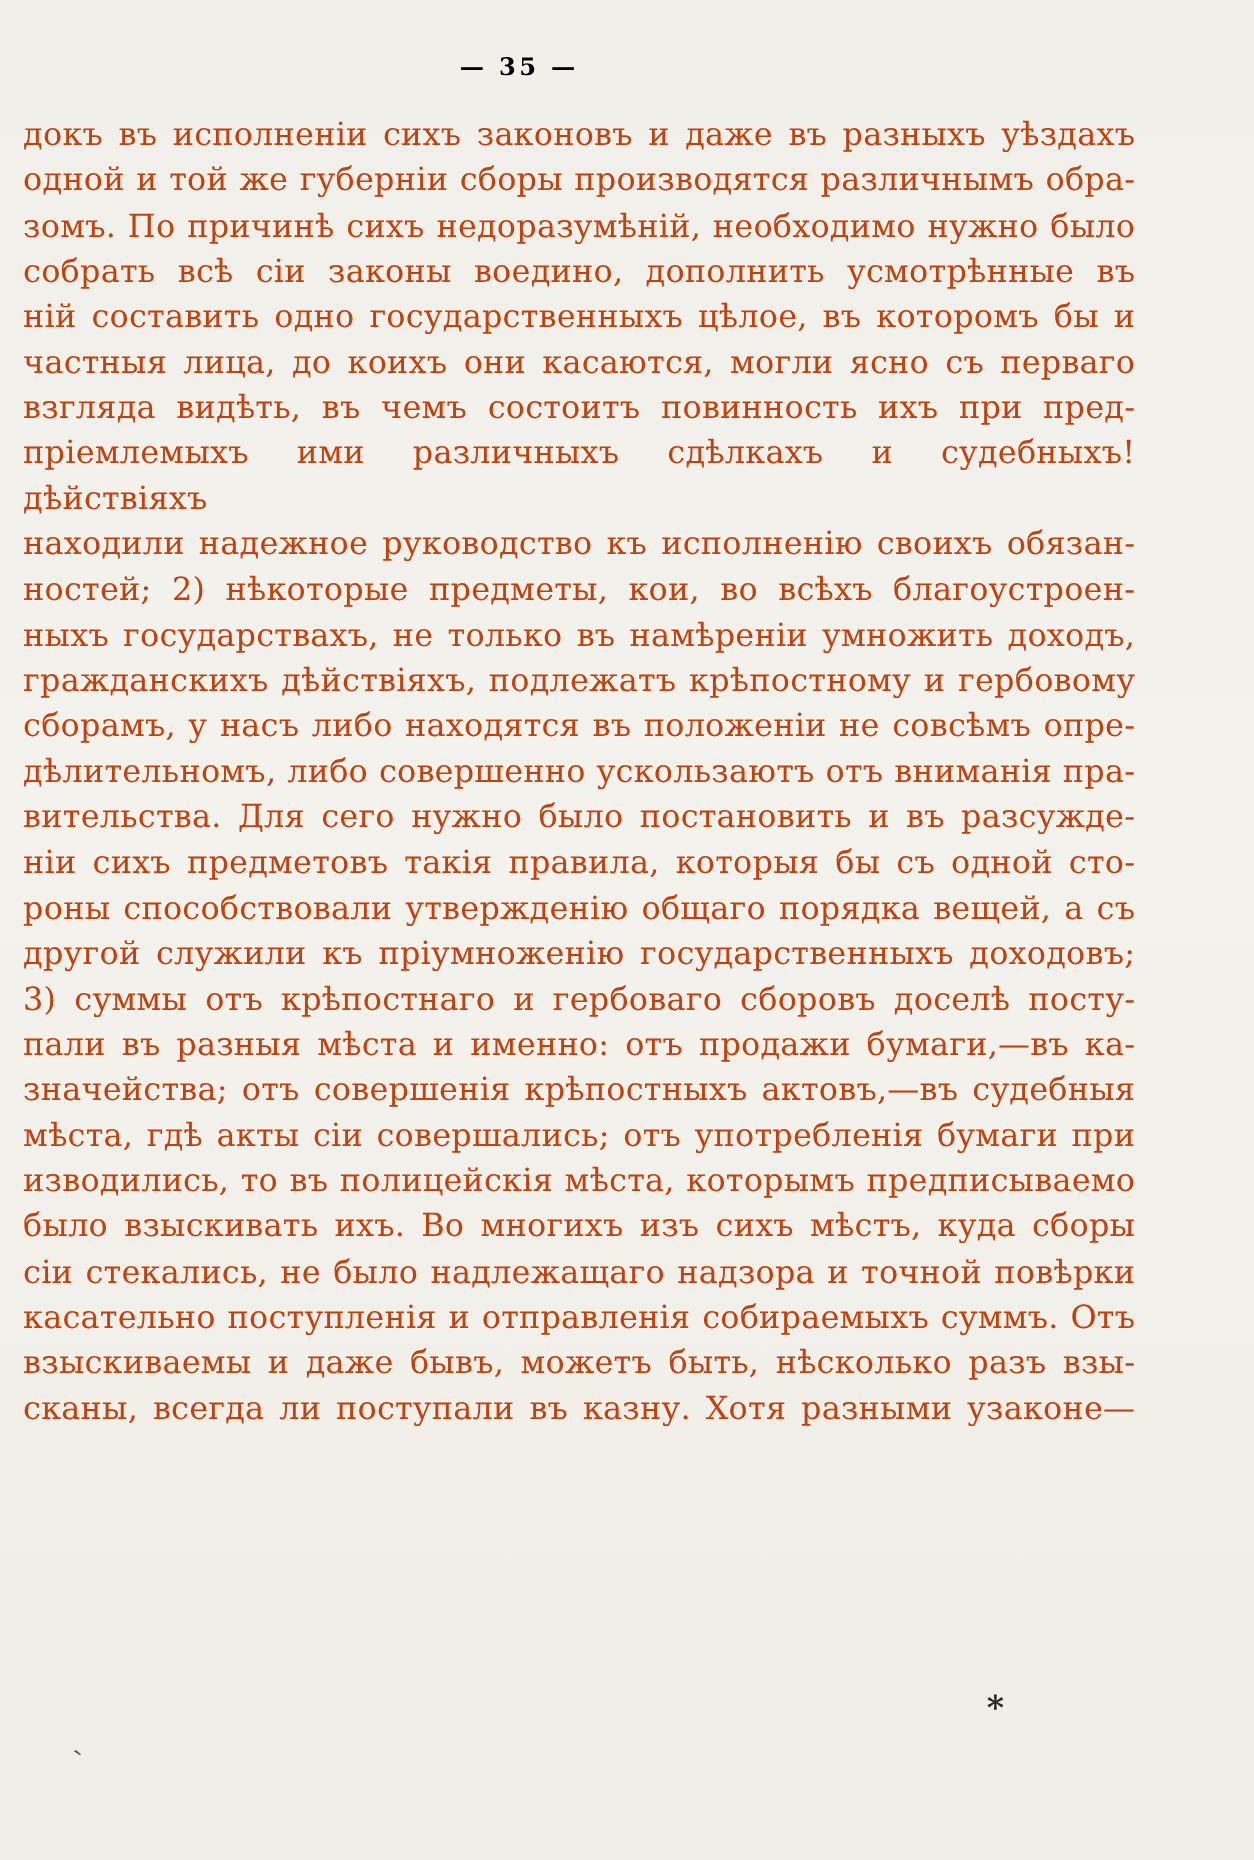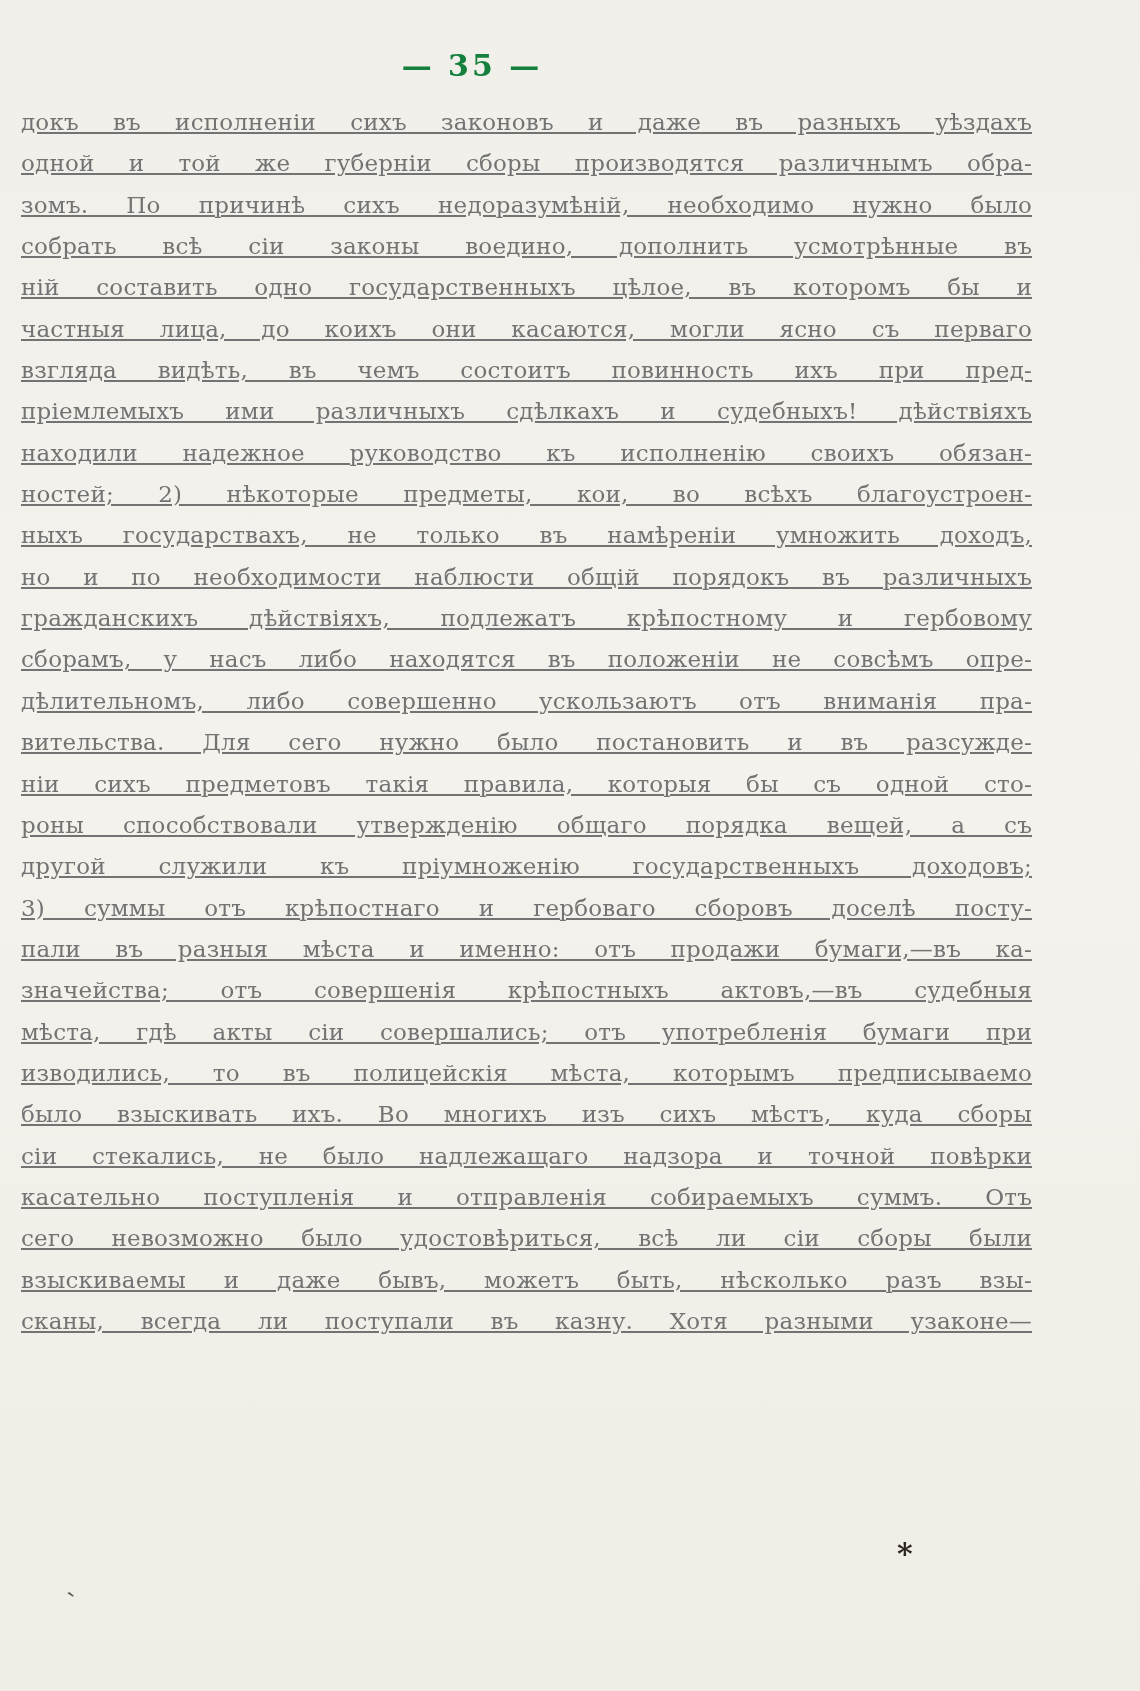--- a/index.html
+++ b/index.html
@@ -14,40 +14,39 @@
     background: linear-gradient(180deg, #f1efe9 0%, #f4f2ec 45%, #efede6 100%);
     font-family: "DejaVu Serif", "Liberation Serif", serif;
     color: #29251f;
   }
   .page-number {
     position: absolute;
     top: 48px;
     left: 372px;
     width: 200px;
     text-align: center;
-    font-size: 30px;
+    font-size: 22px;
     font-weight: bold;
     letter-spacing: 3px;
-    color: #15803d;
+    color: #000000;
   }
   .text-block {
     position: absolute;
     top: 102px;
     left: 21px;
     width: 1011px;
   }
   .text-line {
-    font-size: 23px;
+    font-size: 29px;
     line-height: 41.35px;
     letter-spacing: 0.2px;
     text-align: justify;
     text-align-last: justify;
     -moz-text-align-last: justify;
-    color: #737373;
-    text-decoration: underline;
+    color: #c2410c;
   }
   .footnote-mark {
     position: absolute;
     top: 1536px;
     left: 897px;
     font-size: 30px;
     font-weight: bold;
     color: #2b2720;
   }
   .artifact-mark {
@@ -69,36 +68,34 @@
     <div class="text-line">одной и той же губерніи сборы производятся различнымъ обра-</div>
     <div class="text-line">зомъ. По причинѣ сихъ недоразумѣній, необходимо нужно было</div>
     <div class="text-line">собрать всѣ сіи законы воедино, дополнить усмотрѣнные въ</div>
     <div class="text-line">ній составить одно государственныхъ цѣлое, въ которомъ бы и</div>
     <div class="text-line">частныя лица, до коихъ они касаются, могли ясно съ перваго</div>
     <div class="text-line">взгляда видѣть, въ чемъ состоитъ повинность ихъ при пред-</div>
     <div class="text-line">пріемлемыхъ ими различныхъ сдѣлкахъ и судебныхъ! дѣйствіяхъ</div>
     <div class="text-line">находили надежное руководство къ исполненію своихъ обязан-</div>
     <div class="text-line">ностей; 2) нѣкоторые предметы, кои, во всѣхъ благоустроен-</div>
     <div class="text-line">ныхъ государствахъ, не только въ намѣреніи умножить доходъ,</div>
-    <div class="text-line">но и по необходимости наблюсти общій порядокъ въ различныхъ</div>
     <div class="text-line">гражданскихъ дѣйствіяхъ, подлежатъ крѣпостному и гербовому</div>
     <div class="text-line">сборамъ, у насъ либо находятся въ положеніи не совсѣмъ опре-</div>
     <div class="text-line">дѣлительномъ, либо совершенно ускользаютъ отъ вниманія пра-</div>
     <div class="text-line">вительства. Для сего нужно было постановить и въ разсужде-</div>
     <div class="text-line">ніи сихъ предметовъ такія правила, которыя бы съ одной сто-</div>
     <div class="text-line">роны способствовали утвержденію общаго порядка вещей, а съ</div>
     <div class="text-line">другой служили къ пріумноженію государственныхъ доходовъ;</div>
     <div class="text-line">3) суммы отъ крѣпостнаго и гербоваго сборовъ доселѣ посту-</div>
     <div class="text-line">пали въ разныя мѣста и именно: отъ продажи бумаги,—въ ка-</div>
     <div class="text-line">значейства; отъ совершенія крѣпостныхъ актовъ,—въ судебныя</div>
     <div class="text-line">мѣста, гдѣ акты сіи совершались; отъ употребленія бумаги при</div>
     <div class="text-line">изводились, то въ полицейскія мѣста, которымъ предписываемо</div>
     <div class="text-line">было взыскивать ихъ. Во многихъ изъ сихъ мѣстъ, куда сборы</div>
     <div class="text-line">сіи стекались, не было надлежащаго надзора и точной повѣрки</div>
     <div class="text-line">касательно поступленія и отправленія собираемыхъ суммъ. Отъ</div>
-    <div class="text-line">сего невозможно было удостовѣриться, всѣ ли сіи сборы были</div>
     <div class="text-line">взыскиваемы и даже бывъ, можетъ быть, нѣсколько разъ взы-</div>
     <div class="text-line">сканы, всегда ли поступали въ казну. Хотя разными узаконе—</div>
   </div>
 
 <div class="footnote-mark">*</div>
 
 <div class="artifact-mark">`</div>
 
 </body></html>

